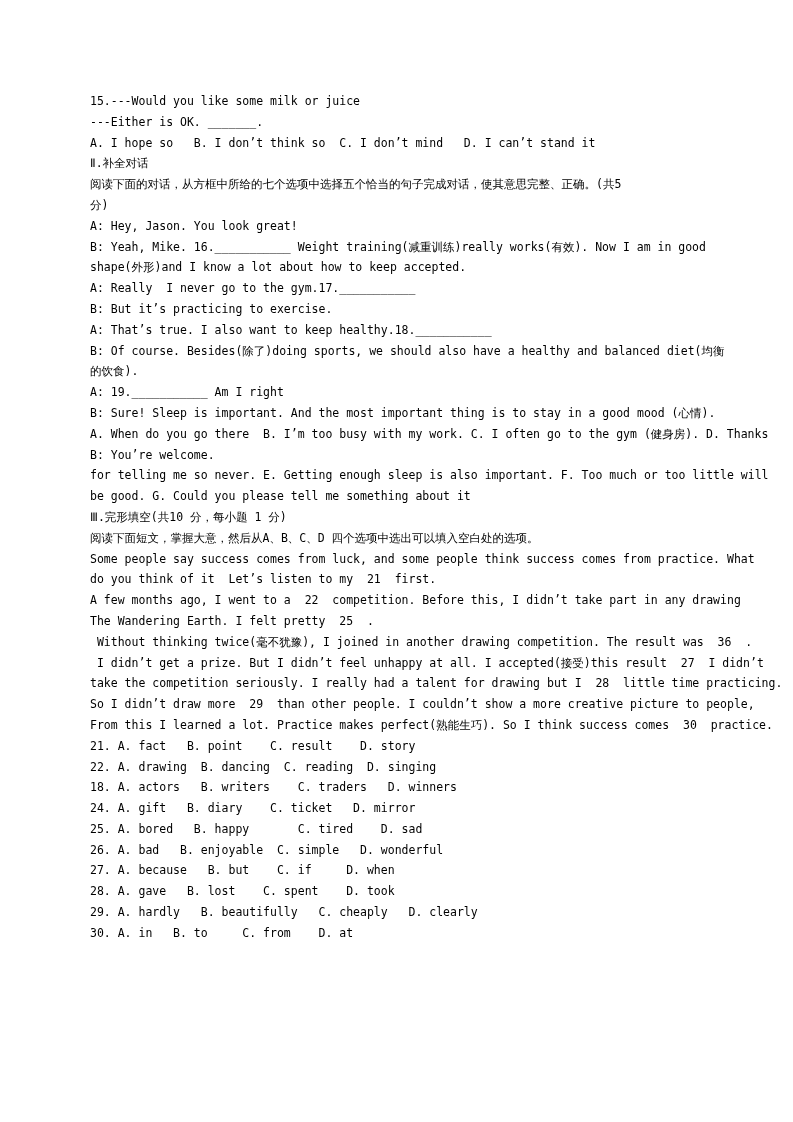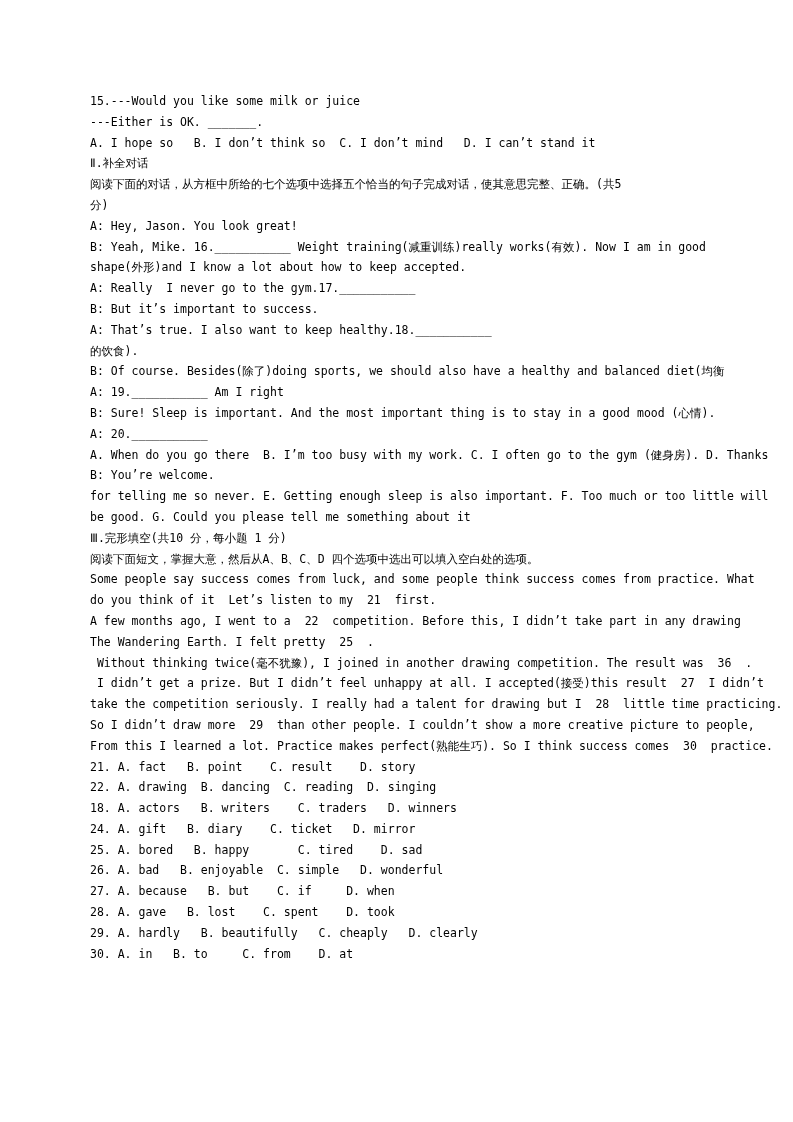--- a/index.html
+++ b/index.html
@@ -34,27 +34,26 @@
   <div class="line">15.---Would you like some milk or juice</div>
   <div class="line">---Either is OK. _______.</div>
   <div class="line">A. I hope so   B. I don’t think so  C. I don’t mind   D. I can’t stand it</div>
   <div class="line">Ⅱ.补全对话</div>
   <div class="line">阅读下面的对话，从方框中所给的七个选项中选择五个恰当的句子完成对话，使其意思完整、正确。(共5</div>
   <div class="line">分)</div>
   <div class="line">A: Hey, Jason. You look great!</div>
   <div class="line">B: Yeah, Mike. 16.___________ Weight training(减重训练)really works(有效). Now I am in good</div>
   <div class="line">shape(外形)and I know a lot about how to keep accepted.</div>
   <div class="line">A: Really  I never go to the gym.17.___________</div>
-  <div class="line">B: But it’s important to success.</div>
+  <div class="line">B: But it’s practicing to exercise.</div>
   <div class="line">A: That’s true. I also want to keep healthy.18.___________</div>
+  <div class="line">B: Of course. Besides(除了)doing sports, we should also have a healthy and balanced diet(均衡</div>
   <div class="line">的饮食).</div>
-  <div class="line">B: Of course. Besides(除了)doing sports, we should also have a healthy and balanced diet(均衡</div>
   <div class="line">A: 19.___________ Am I right</div>
   <div class="line">B: Sure! Sleep is important. And the most important thing is to stay in a good mood (心情).</div>
-  <div class="line">A: 20.___________</div>
   <div class="line">A. When do you go there  B. I’m too busy with my work. C. I often go to the gym (健身房). D. Thanks</div>
   <div class="line">B: You’re welcome.</div>
   <div class="line">for telling me so never. E. Getting enough sleep is also important. F. Too much or too little will</div>
   <div class="line">be good. G. Could you please tell me something about it</div>
   <div class="line">Ⅲ.完形填空(共10 分，每小题 1 分)</div>
   <div class="line">阅读下面短文，掌握大意，然后从A、B、C、D 四个选项中选出可以填入空白处的选项。</div>
   <div class="line">Some people say success comes from luck, and some people think success comes from practice. What</div>
   <div class="line">do you think of it  Let’s listen to my  21  first.</div>
   <div class="line">A few months ago, I went to a  22  competition. Before this, I didn’t take part in any drawing</div>
   <div class="line">The Wandering Earth. I felt pretty  25  .</div>

